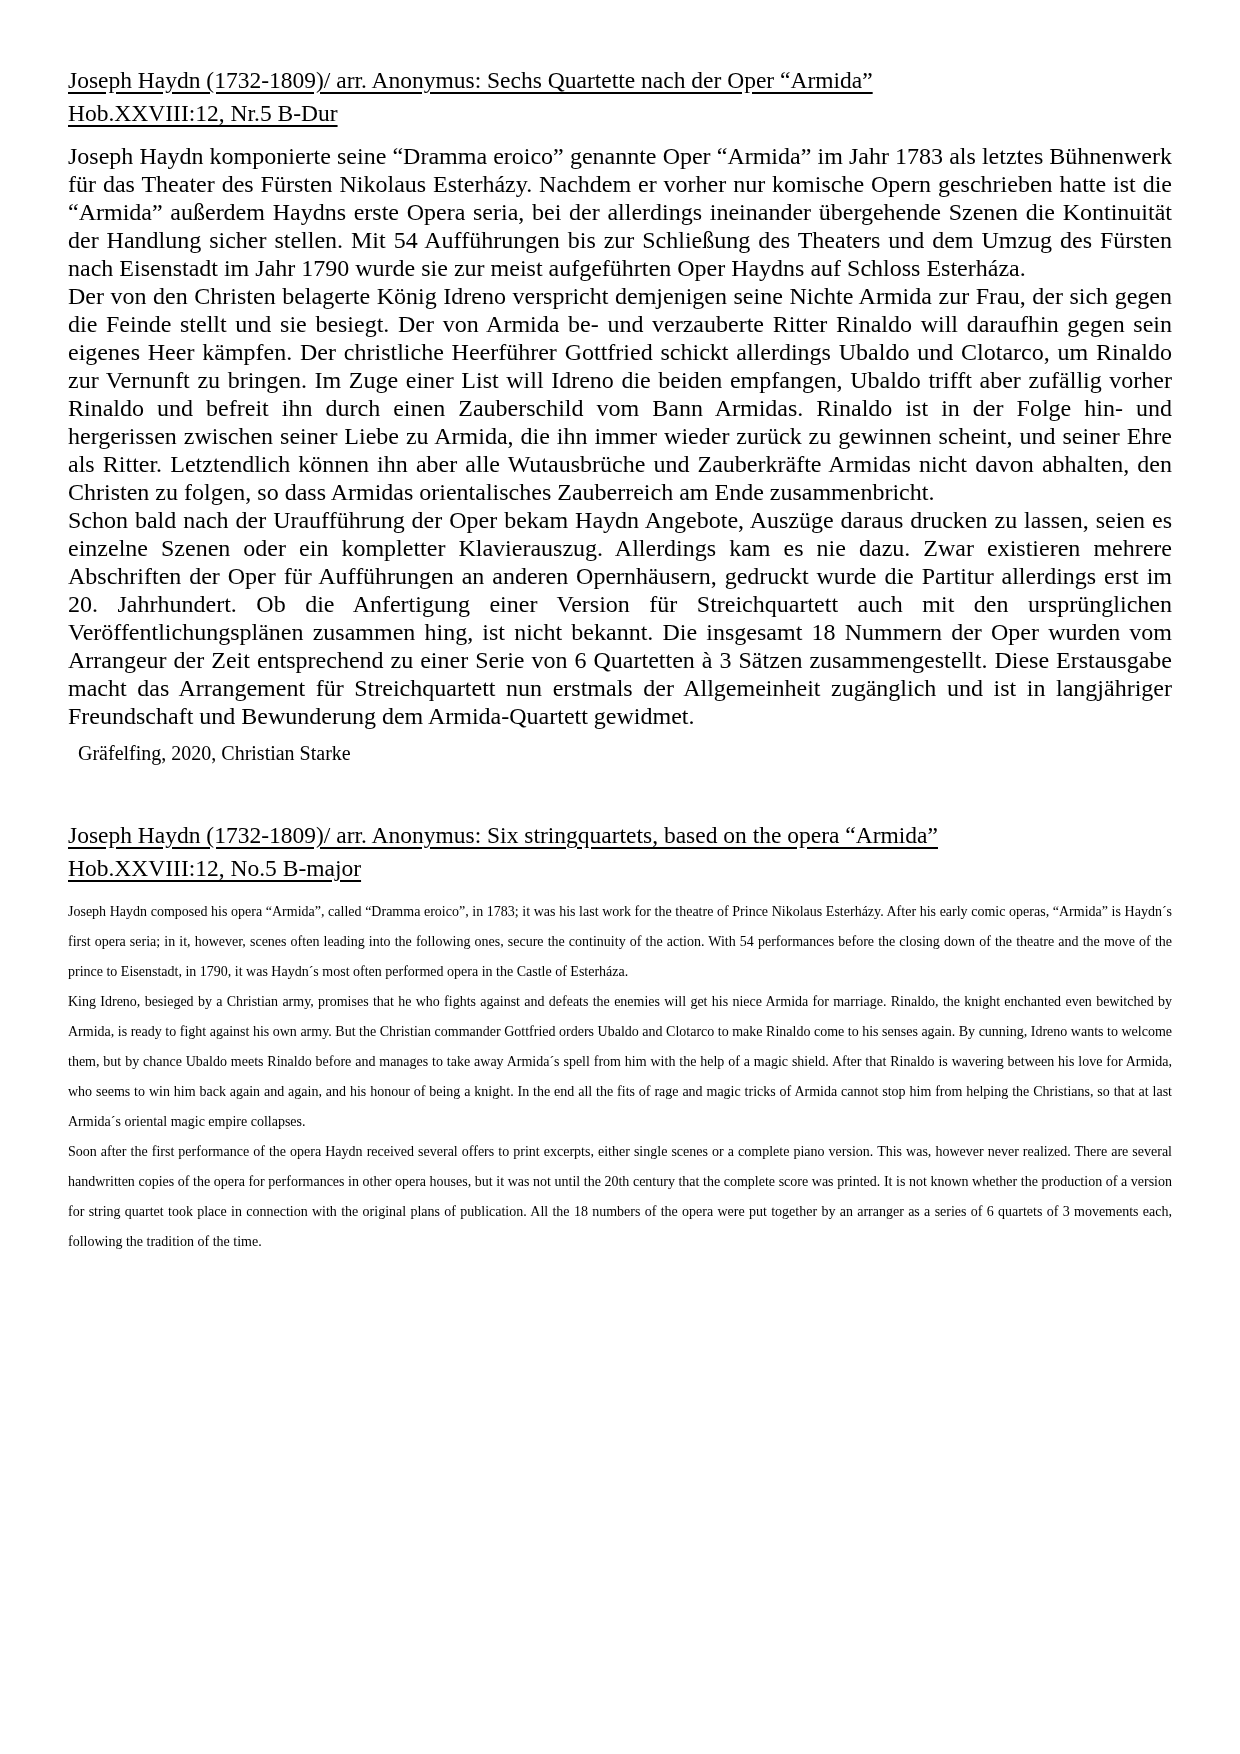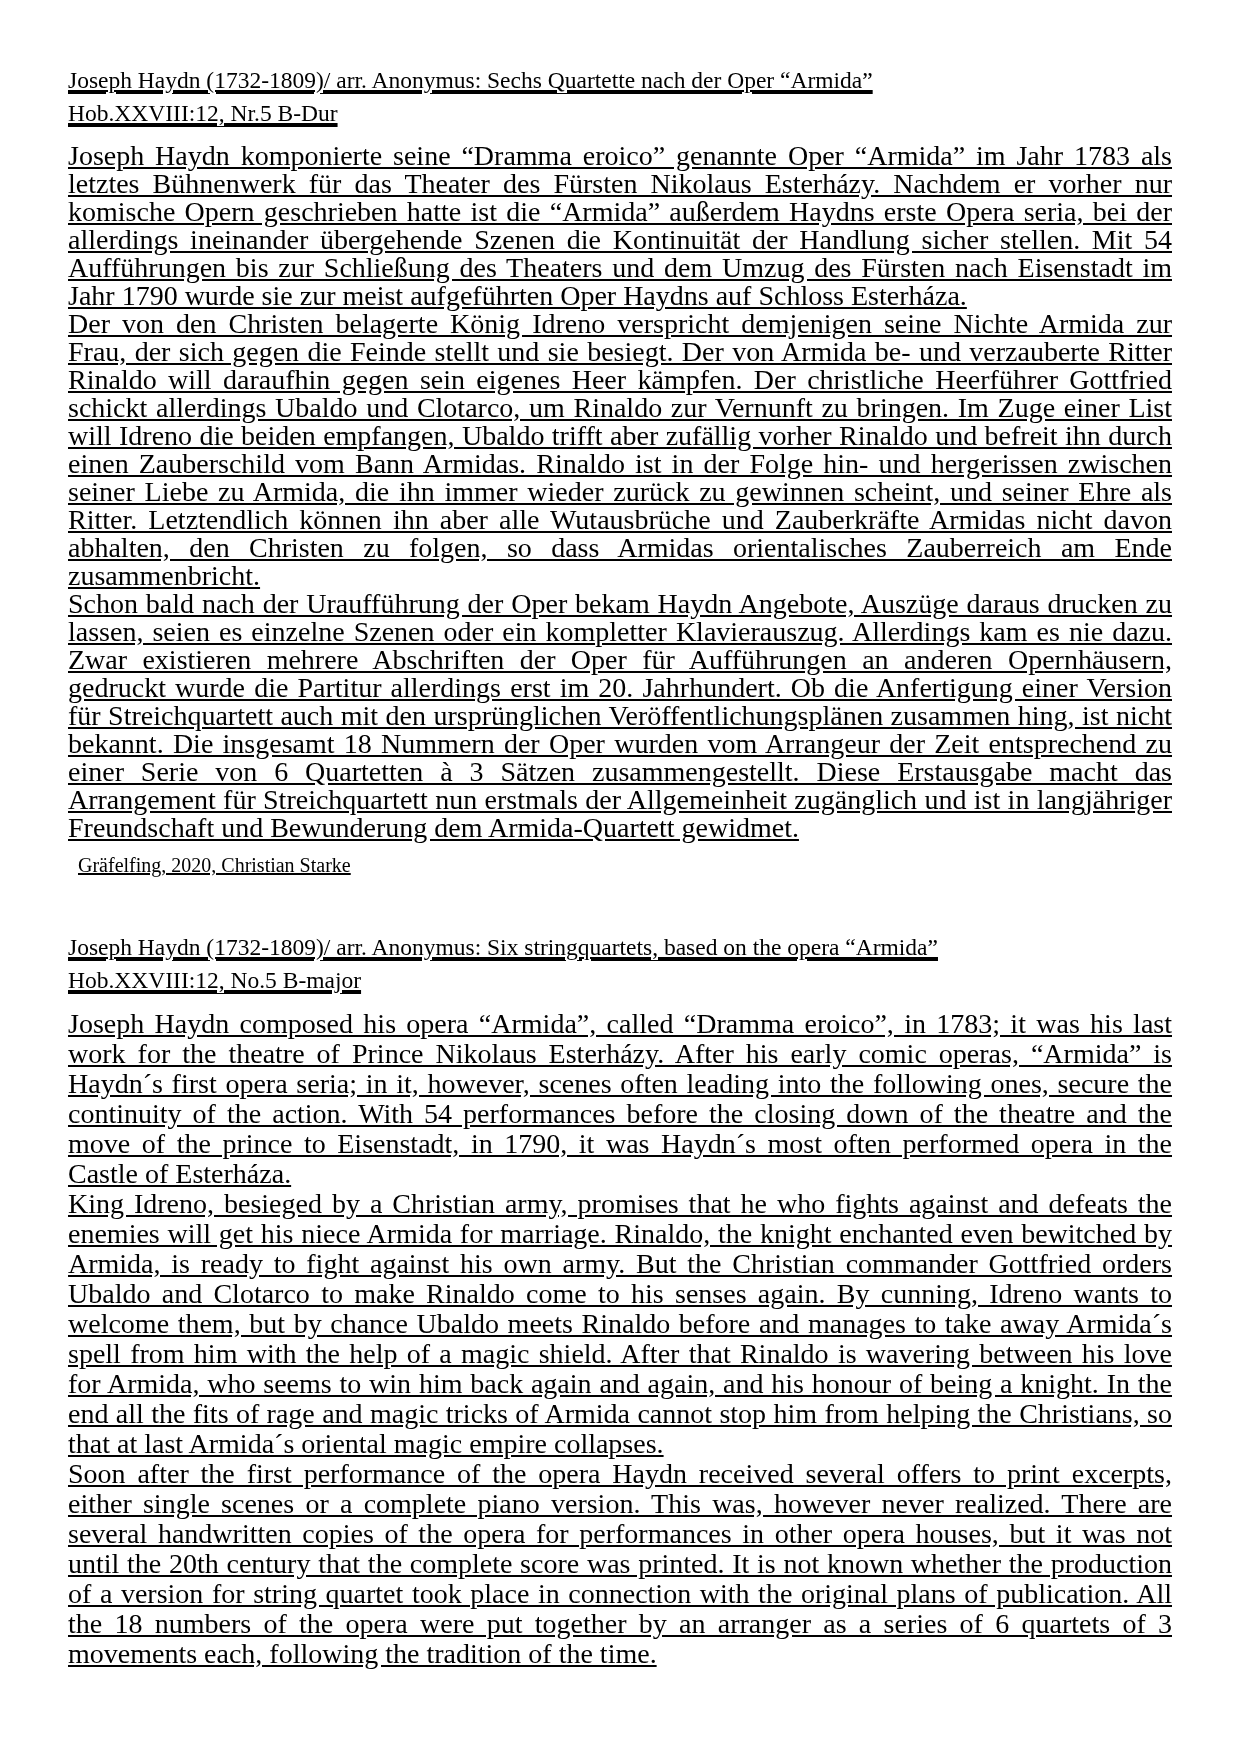--- a/index.html
+++ b/index.html
@@ -8,21 +8,20 @@
     background: #ffffff;
   }
   .page {
     width: 1240px;
     min-height: 1754px;
     box-sizing: border-box;
     padding: 64px 68px 40px 68px;
     background: #ffffff;
     color: #000000;
     font-family: "Liberation Serif", "DejaVu Serif", serif;
-    text-decoration: underline;
   }
   .title {
     font-size: 23.5px;
     font-weight: normal;
     line-height: 33px;
     margin: 0 0 12px 0;
   }
   .title .tline {
     display: block;
     width: max-content;
@@ -30,25 +29,25 @@
     text-decoration: underline;
     text-underline-offset: 4px;
   }
   .title .tline.indented {
   }
   .bodytext {
     text-align: justify;
     hyphens: none;
   }
   .sec-de .bodytext {
-    font-size: 28px;
+    font-size: 24px;
     line-height: 28px;
   }
   .sec-en .bodytext {
-    font-size: 28px;
+    font-size: 14px;
     line-height: 30px;
   }
   .para {
     margin: 0;
   }
   .signature {
     margin: 10px;
   }
   .sec-de .signature {
     font-size: 20px;

